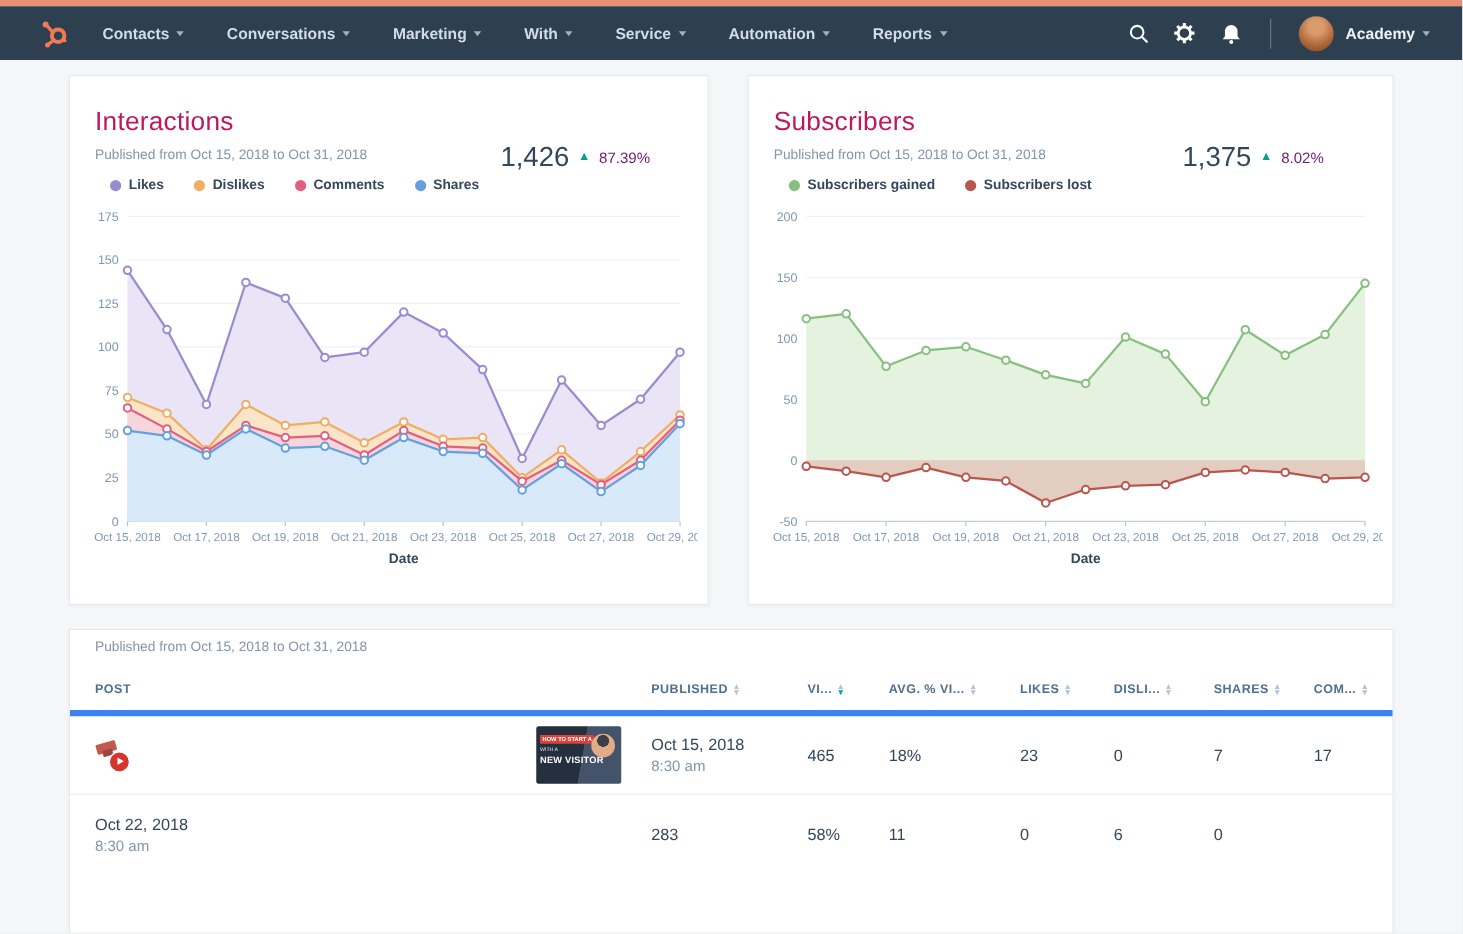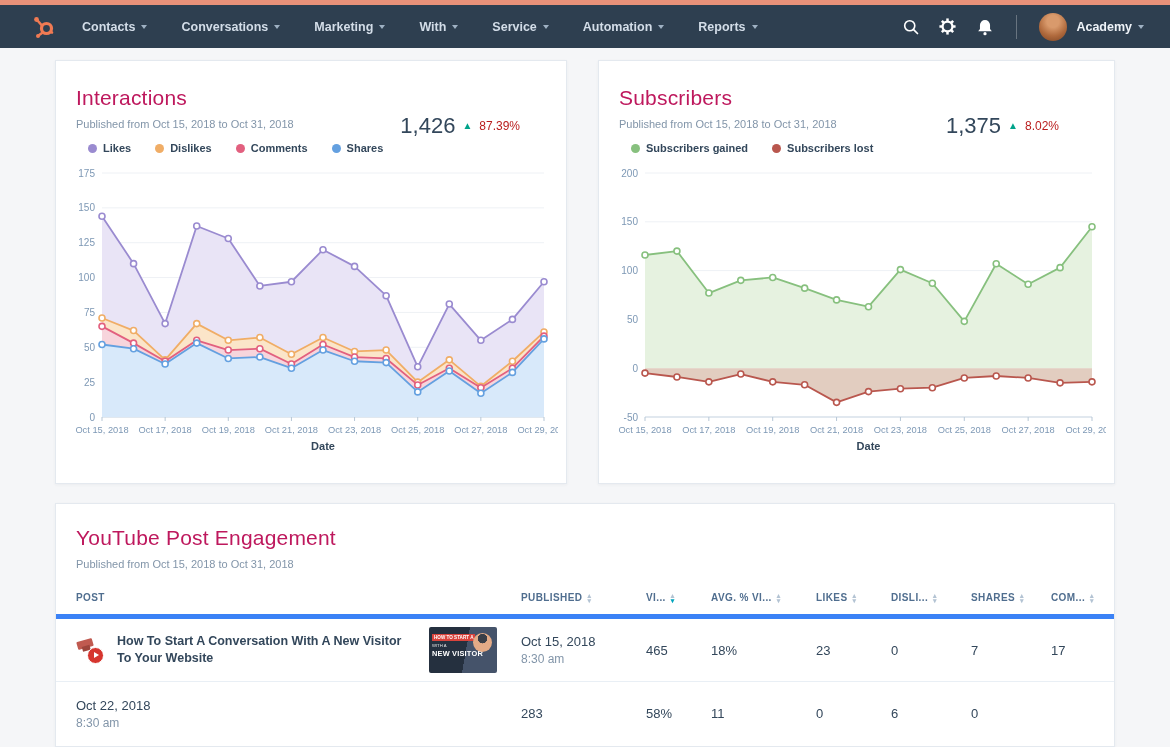--- a/index.html
+++ b/index.html
@@ -26,21 +26,21 @@
   #card-interactions { left:55px; top:60px; width:512px; height:424px; }
   #card-subscribers  { left:598px; top:60px; width:517px; height:424px; }
   #card-table        { left:55px; top:503px; width:1060px; height:244px; }
   .card-title { font-size:21px; font-weight:500; color:#be185d; padding:25px 20px 0 20px; letter-spacing:.2px; }
   .card-sub { font-size:11px; color:#8295a9; padding:8px 20px 0 20px; }
   .metric { position:absolute; top:112px; display:flex; align-items:center; gap:7px; }
   #card-interactions .metric { right:46px; top:52px; position:absolute; }
   #card-subscribers .metric  { right:55px; top:52px; position:absolute; }
   .metric-value { font-size:22px; color:#33475b; }
   .metric-tri { color:#00a38a; font-size:10px; line-height:10px; }
-  .metric-delta { font-size:12px; color:#b91c1c; }
+  .metric-delta { font-size:12px; color:#701a75; }
   .legend { display:flex; align-items:center; gap:24px; padding:12px 20px 0 32px; }
   .legend-item { display:flex; align-items:center; gap:6px; }
   .legend-dot { width:9px; height:9px; border-radius:50%; }
   .legend-label { font-size:11px; font-weight:bold; color:#33475b; }
   .chart-wrap { position:absolute; left:8px; top:100px; }
 
   
   #card-table .card-title { padding-top:22px; }
   .tgrid { display:grid; grid-template-columns:445px 125px 65px 105px 75px 80px 80px 1fr; align-items:center; padding:0 20px; }
   .thead { margin-top:22px; padding-bottom:11px; border-bottom:5px solid #3b82f6; }
@@ -374,21 +374,20 @@
           <text x="229.57142857142858" y="272" text-anchor="middle" font-size="9.3" fill="#7d98b5" font-family="Liberation Sans, sans-serif">Oct 21, 2018</text>
           <text x="293.42857142857144" y="272" text-anchor="middle" font-size="9.3" fill="#7d98b5" font-family="Liberation Sans, sans-serif">Oct 23, 2018</text>
           <text x="357.2857142857143" y="272" text-anchor="middle" font-size="9.3" fill="#7d98b5" font-family="Liberation Sans, sans-serif">Oct 25, 2018</text>
           <text x="421.14285714285717" y="272" text-anchor="middle" font-size="9.3" fill="#7d98b5" font-family="Liberation Sans, sans-serif">Oct 27, 2018</text>
           <text x="485" y="272" text-anchor="middle" font-size="9.3" fill="#7d98b5" font-family="Liberation Sans, sans-serif">Oct 29, 2018</text>
           <text x="261.5" y="289" text-anchor="middle" font-size="11" font-weight="bold" fill="#33475b" font-family="Liberation Sans, sans-serif">Date</text>
         </svg></div>
   </div>
 
   <div class="card" id="card-table">
-    <div class="card-title">YouTube Post Engagement</div>
     <div class="card-sub">Published from Oct 15, 2018 to Oct 31, 2018</div>
     <div class="tgrid thead" id="table-header">
         <div class="th">
           <span>POST</span>
         </div>
         <div class="th">
           <span>PUBLISHED</span>
           <span class="sort">
             <span>▴</span>
             <span>▾</span>
@@ -437,21 +436,20 @@
           </span>
         </div>
       </div>
     <div id="table-body">
         <div class="tgrid trow">
           <div class="cell post-cell">
             <span class="yt-icon">
               <span class="cap"></span>
               <span class="circle"></span>
             </span>
-            <span class="post-title">How To Start A Conversation With A New Visitor To Your Website</span>
             <span class="thumb thumb-dark"><span class="t1">HOW TO START A</span><span class="t2">WITH A</span><span class="t3">NEW VISITOR</span><span class="face"></span></span>
           </div>
           <div class="cell">
             <div class="pub-date">Oct 15, 2018</div>
             <div class="pub-time">8:30 am</div>
           </div>
           <div class="cell">465</div>
           <div class="cell">18%</div>
           <div class="cell">23</div>
           <div class="cell">0</div>

